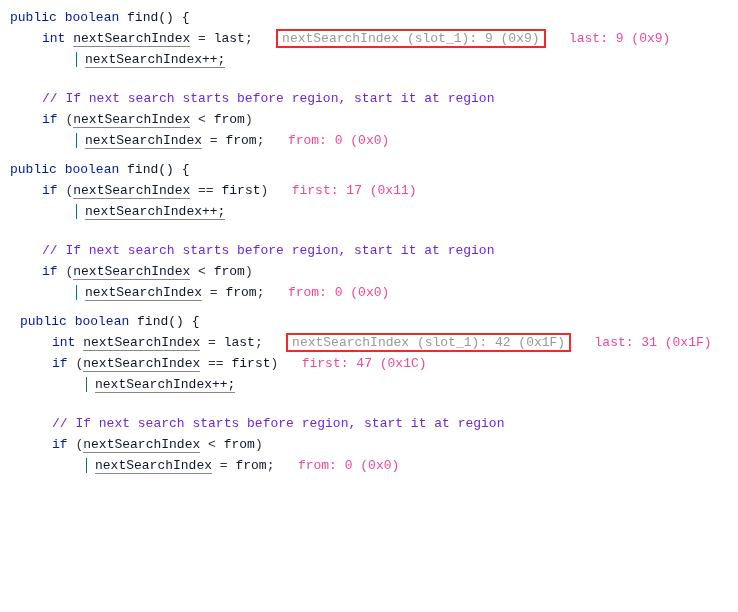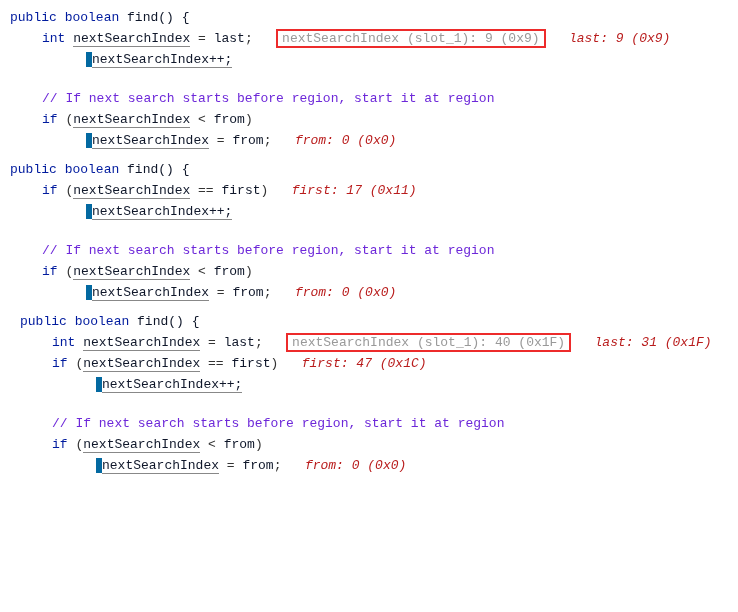--- a/index.html
+++ b/index.html
@@ -15,30 +15,30 @@
       white-space: nowrap;
       min-height: 21px;
     }
     .indent-1 { padding-left: 0; }
     .indent-2 { padding-left: 32px; }
     .indent-3 { padding-left: 64px; }
     .kw { color: #001b9e; font-weight: normal; }
     .ident { color: #0f172a; }
     .underline { border-bottom: 1px solid #888; }
     .comment { color: #6d28d9; }
-    .grey-ital { color: #b91c1c; font-style: italic; }
+    .grey-ital { color: #ec4899; }
     .highlight-box {
       border: 2px solid #ed2b2b;
       padding: 0 4px;
       color: #999;
     }
     .structure-line {
-      border-left: 6px solid #0369a1;
-      padding-left: 0;
-      margin-left: 12px;
+      border-left: 1px solid #0369a1;
+      padding-left: 8px;
+      margin-left: 2px;
     }
     .block {
       margin-bottom: 8px;
     }
     .blank { height: 18px; }
   </style>
 </head>
 <body>
 
 <div id="container">
@@ -55,21 +55,21 @@
       <div class="line indent-1"><span class="kw">public</span> <span class="kw">boolean</span> <span class="ident">find</span><span class="ident">() {</span></div>
       <div class="line indent-2"><span class="kw">if</span> <span>(</span><span class="ident underline">nextSearchIndex</span><span> == </span><span class="ident">first</span><span>)</span>&nbsp;&nbsp; <span class="grey-ital">first: 17 (0x11)</span></div>
       <div class="line indent-3"><span class="structure-line"><span class="ident underline">nextSearchIndex++;</span></span></div>
       <div class="blank"></div>
       <div class="line indent-2"><span class="comment">// If next search starts before region, start it at region</span></div>
       <div class="line indent-2"><span class="kw">if</span> <span>(</span><span class="ident underline">nextSearchIndex</span><span> &lt; </span><span class="ident">from</span><span>)</span></div>
       <div class="line indent-3"><span class="structure-line"><span class="ident underline">nextSearchIndex</span><span> = </span><span class="ident">from</span><span>;</span>&nbsp;&nbsp; <span class="grey-ital">from: 0 (0x0)</span></span></div>
     </div>
     <div class="block" style="margin-left: 10px;">
       <div class="line indent-1"><span class="kw">public</span> <span class="kw">boolean</span> <span class="ident">find</span><span class="ident">() {</span></div>
-      <div class="line indent-2"><span class="kw">int</span> <span class="ident underline">nextSearchIndex</span><span> = </span><span class="ident">last</span><span>;</span>&nbsp;&nbsp; <span class="highlight-box">nextSearchIndex (slot_1): 40 (0x1F)</span>&nbsp;&nbsp; <span class="grey-ital">last: 31 (0x1F)</span></div>
+      <div class="line indent-2"><span class="kw">int</span> <span class="ident underline">nextSearchIndex</span><span> = </span><span class="ident">last</span><span>;</span>&nbsp;&nbsp; <span class="highlight-box">nextSearchIndex (slot_1): 42 (0x1F)</span>&nbsp;&nbsp; <span class="grey-ital">last: 31 (0x1F)</span></div>
       <div class="line indent-2"><span class="kw">if</span> <span>(</span><span class="ident underline">nextSearchIndex</span><span> == </span><span class="ident">first</span><span>)</span>&nbsp;&nbsp; <span class="grey-ital">first: 47 (0x1C)</span></div>
       <div class="line indent-3"><span class="structure-line"><span class="ident underline">nextSearchIndex++;</span></span></div>
       <div class="blank"></div>
       <div class="line indent-2"><span class="comment">// If next search starts before region, start it at region</span></div>
       <div class="line indent-2"><span class="kw">if</span> <span>(</span><span class="ident underline">nextSearchIndex</span><span> &lt; </span><span class="ident">from</span><span>)</span></div>
       <div class="line indent-3"><span class="structure-line"><span class="ident underline">nextSearchIndex</span><span> = </span><span class="ident">from</span><span>;</span>&nbsp;&nbsp; <span class="grey-ital">from: 0 (0x0)</span></span></div>
     </div>
   </div>
 
 </body></html>

